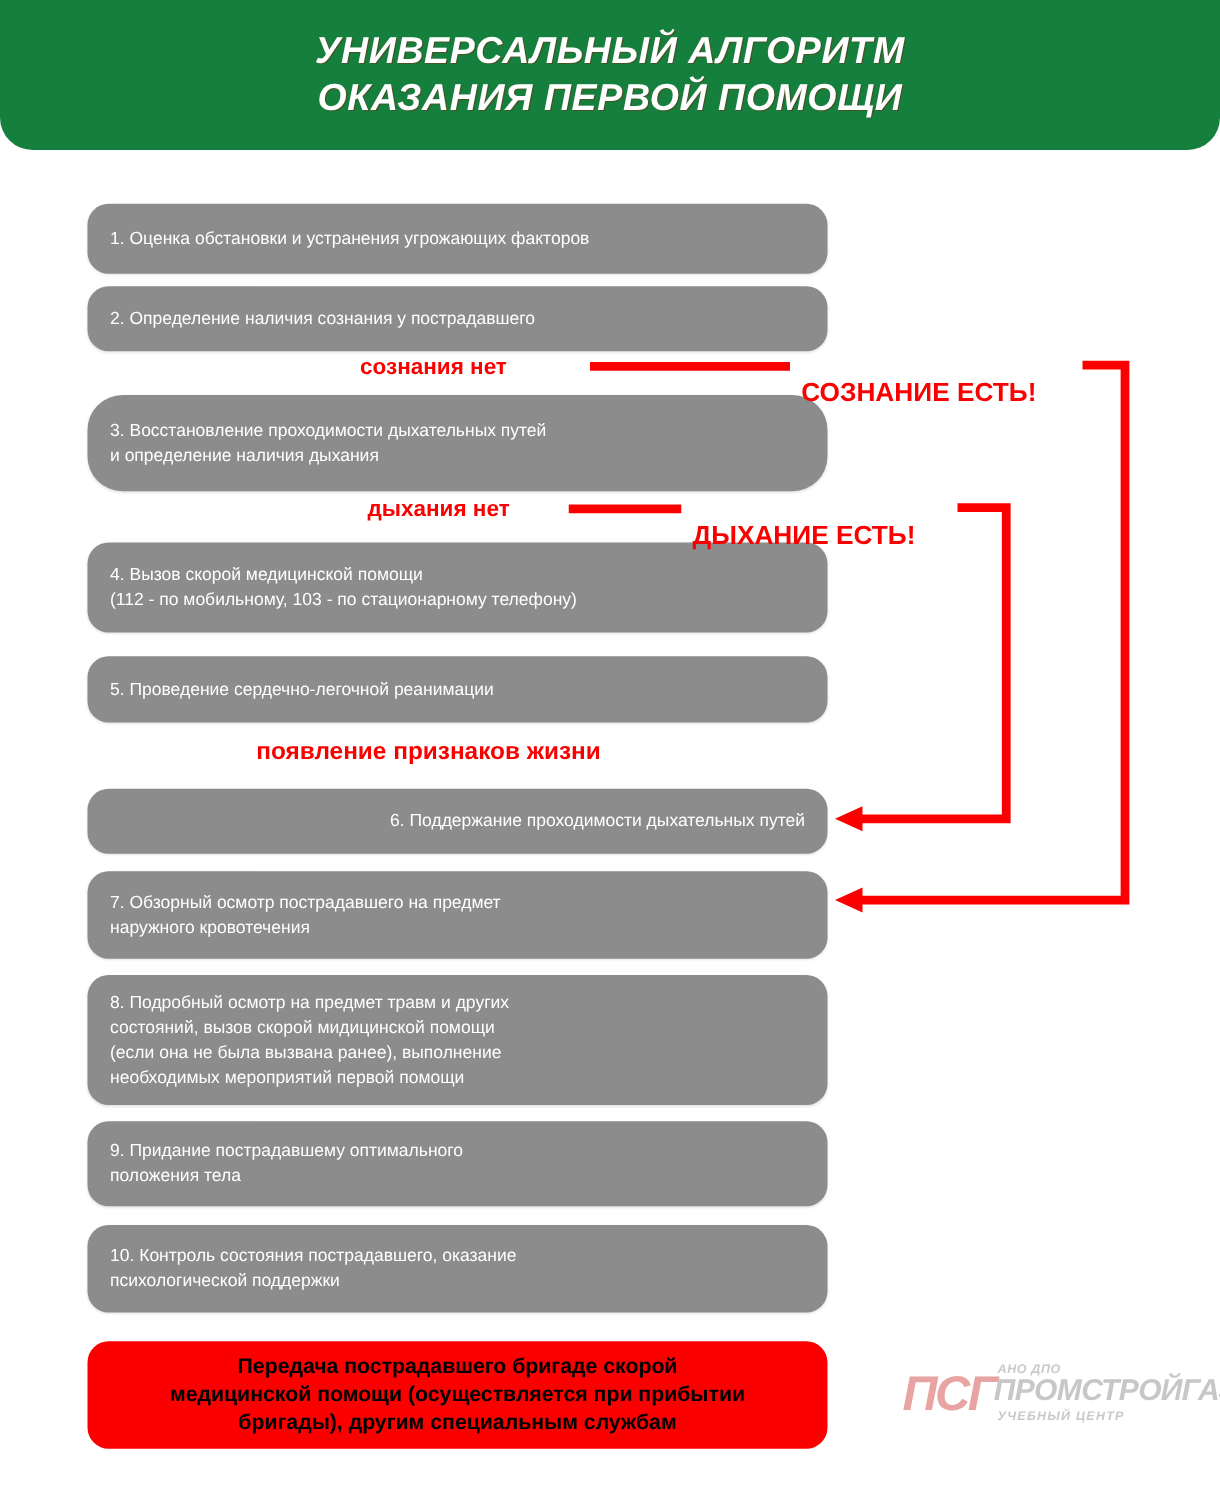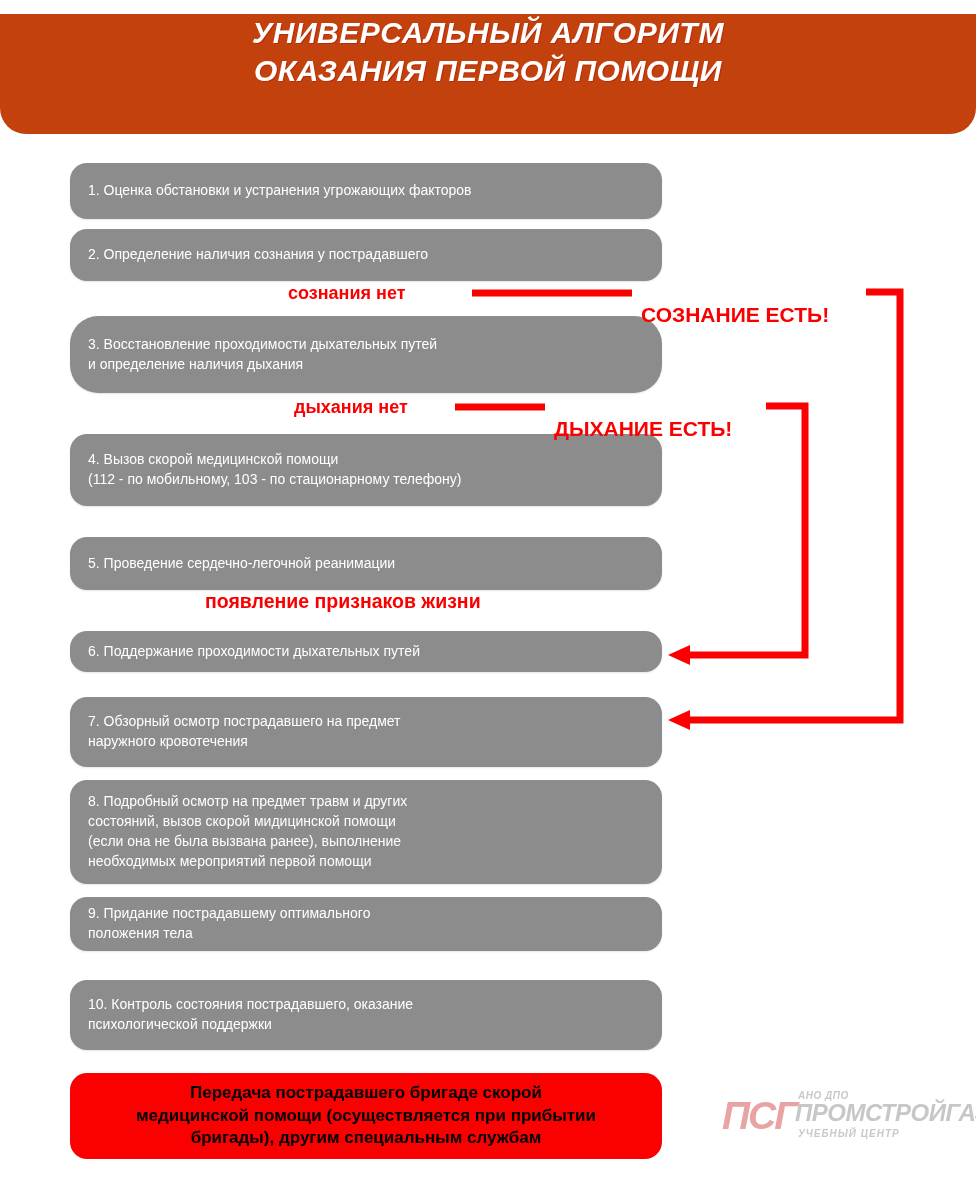--- a/index.html
+++ b/index.html
@@ -12,28 +12,28 @@
     height: 1200px;
     position: relative;
     overflow: hidden;
     font-family: "Liberation Sans", sans-serif;
   }
 
   
   .header {
     position: absolute;
     left: 0;
-    top: 14px;
+    top: 0;
     width: 976px;
     height: 120px;
-    background: #c2410c;
+    background: #15803d;
     border-bottom-left-radius: 26px;
     border-bottom-right-radius: 26px;
     display: flex;
-    align-items: flex-start;
+    align-items: center;
     justify-content: center;
   }
   .header-title {
     color: #ffffff;
     font-weight: bold;
     font-style: italic;
     font-size: 30px;
     line-height: 1.28;
     letter-spacing: 0.5px;
     text-align: center;
@@ -182,37 +182,37 @@
   <span>2. Определение наличия сознания у пострадавшего</span>
 </div>
 <div class="step" style="top:316px;height:77px;border-radius:28px;">
   <span>3. Восстановление проходимости дыхательных путей
 и определение наличия дыхания</span>
 </div>
 <div class="step" style="top:434px;height:72px;">
   <span>4. Вызов скорой медицинской помощи
 (112 - по мобильному, 103 - по стационарному телефону)</span>
 </div>
-<div class="step" style="top:525px;height:53px;margin-top:12px;">
+<div class="step" style="top:525px;height:53px;">
   <span>5. Проведение сердечно-легочной реанимации</span>
 </div>
-<div class="step" style="top:631px;height:41px;">
+<div class="step" style="top:631px;height:52px;justify-content:flex-end;">
   <span>6. Поддержание проходимости дыхательных путей</span>
 </div>
 <div class="step" style="top:697px;height:70px;">
   <span>7. Обзорный осмотр пострадавшего на предмет
 наружного кровотечения</span>
 </div>
 <div class="step" style="top:780px;height:104px;">
   <span>8. Подробный осмотр на предмет травм и других
 состояний, вызов скорой мидицинской помощи
 (если она не была вызвана ранее), выполнение
 необходимых мероприятий первой помощи</span>
 </div>
-<div class="step" style="top:897px;height:54px;">
+<div class="step" style="top:897px;height:68px;">
   <span>9. Придание пострадавшему оптимального
 положения тела</span>
 </div>
 <div class="step" style="top:980px;height:70px;">
   <span>10. Контроль состояния пострадавшего, оказание
 психологической поддержки</span>
 </div>
 
 <div class="label-red label-sm" style="left:288px;top:283px;">сознания нет</div>
 <div class="label-red label-lg" style="left:641px;top:281px;">СОЗНАНИЕ ЕСТЬ!</div>

